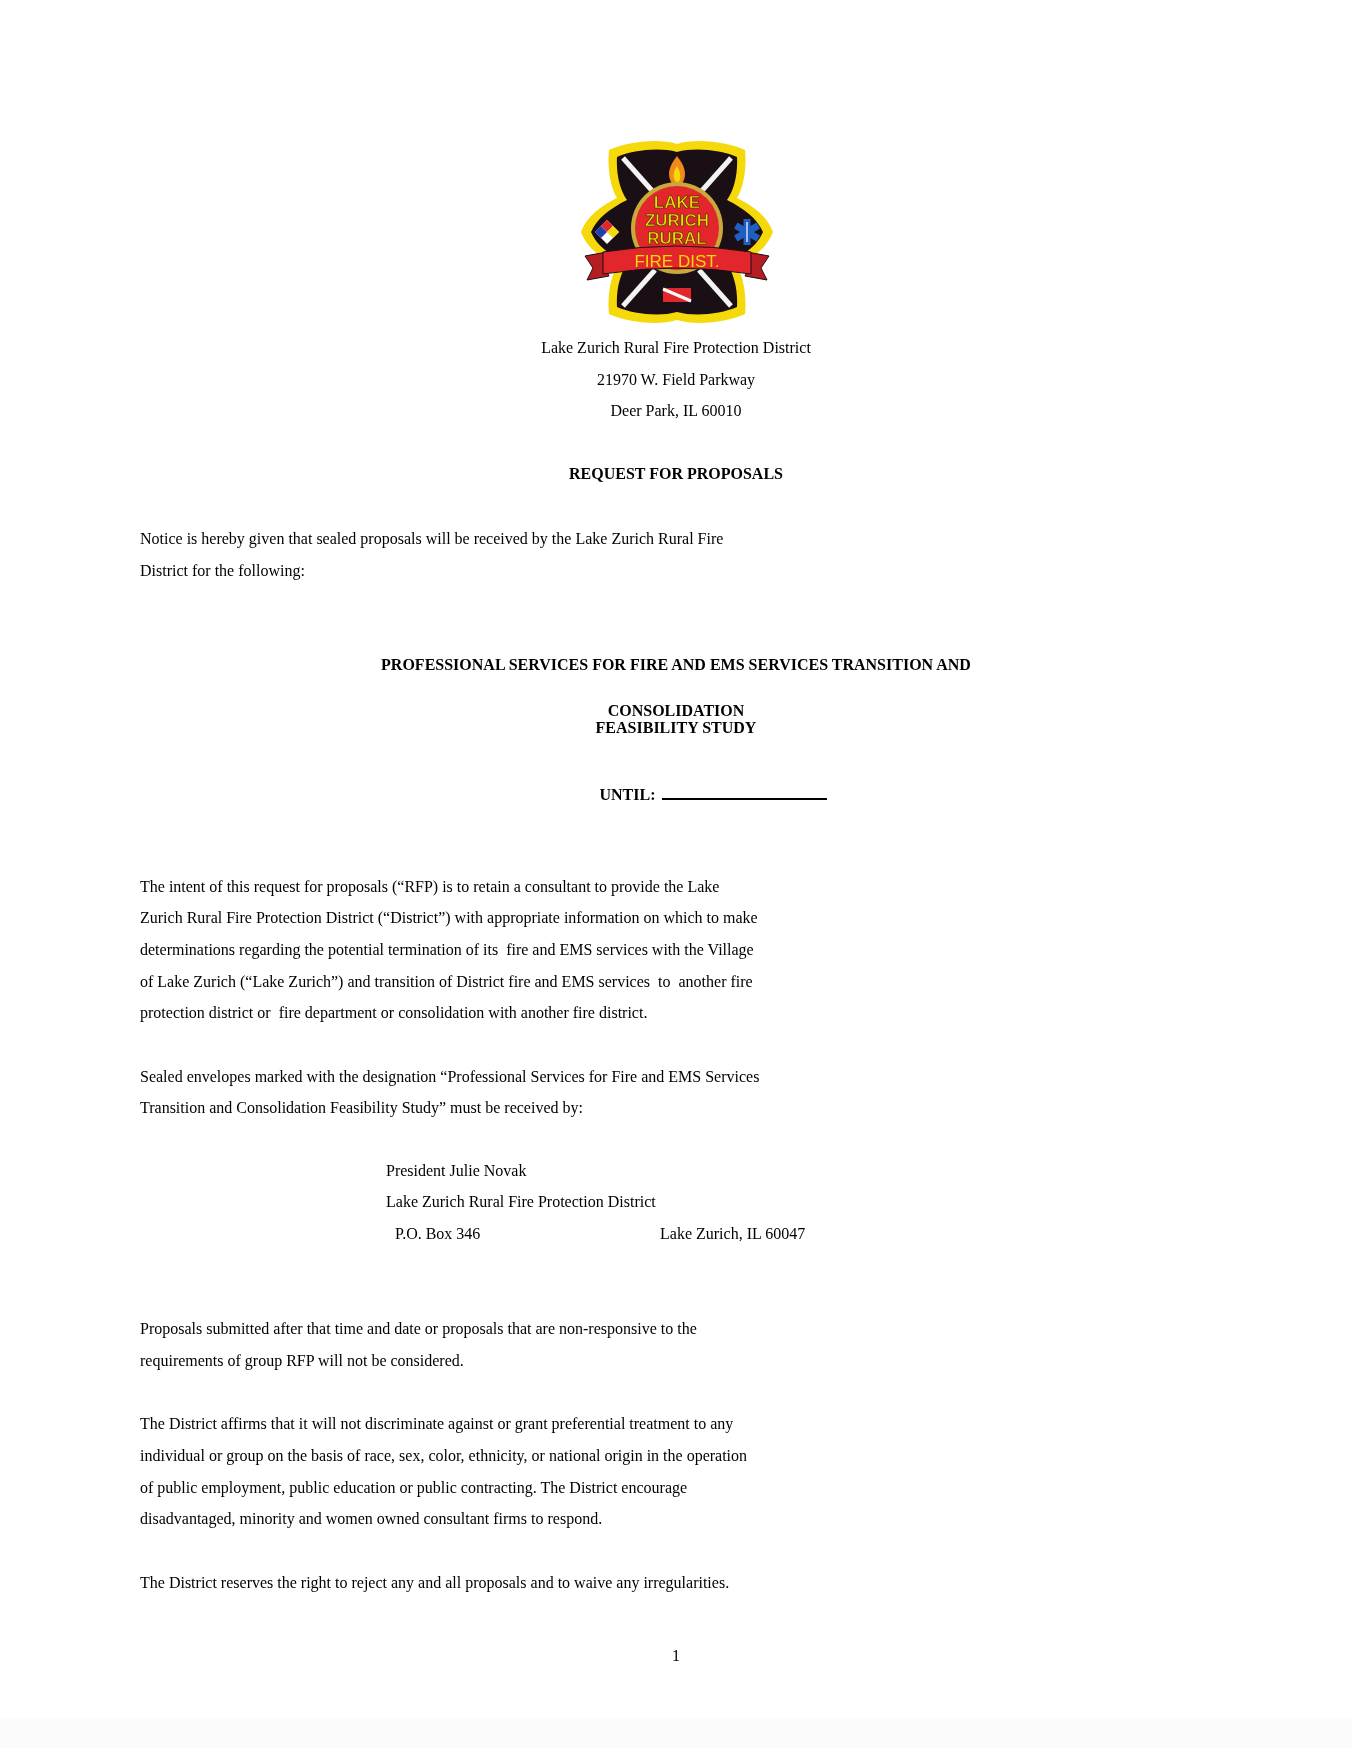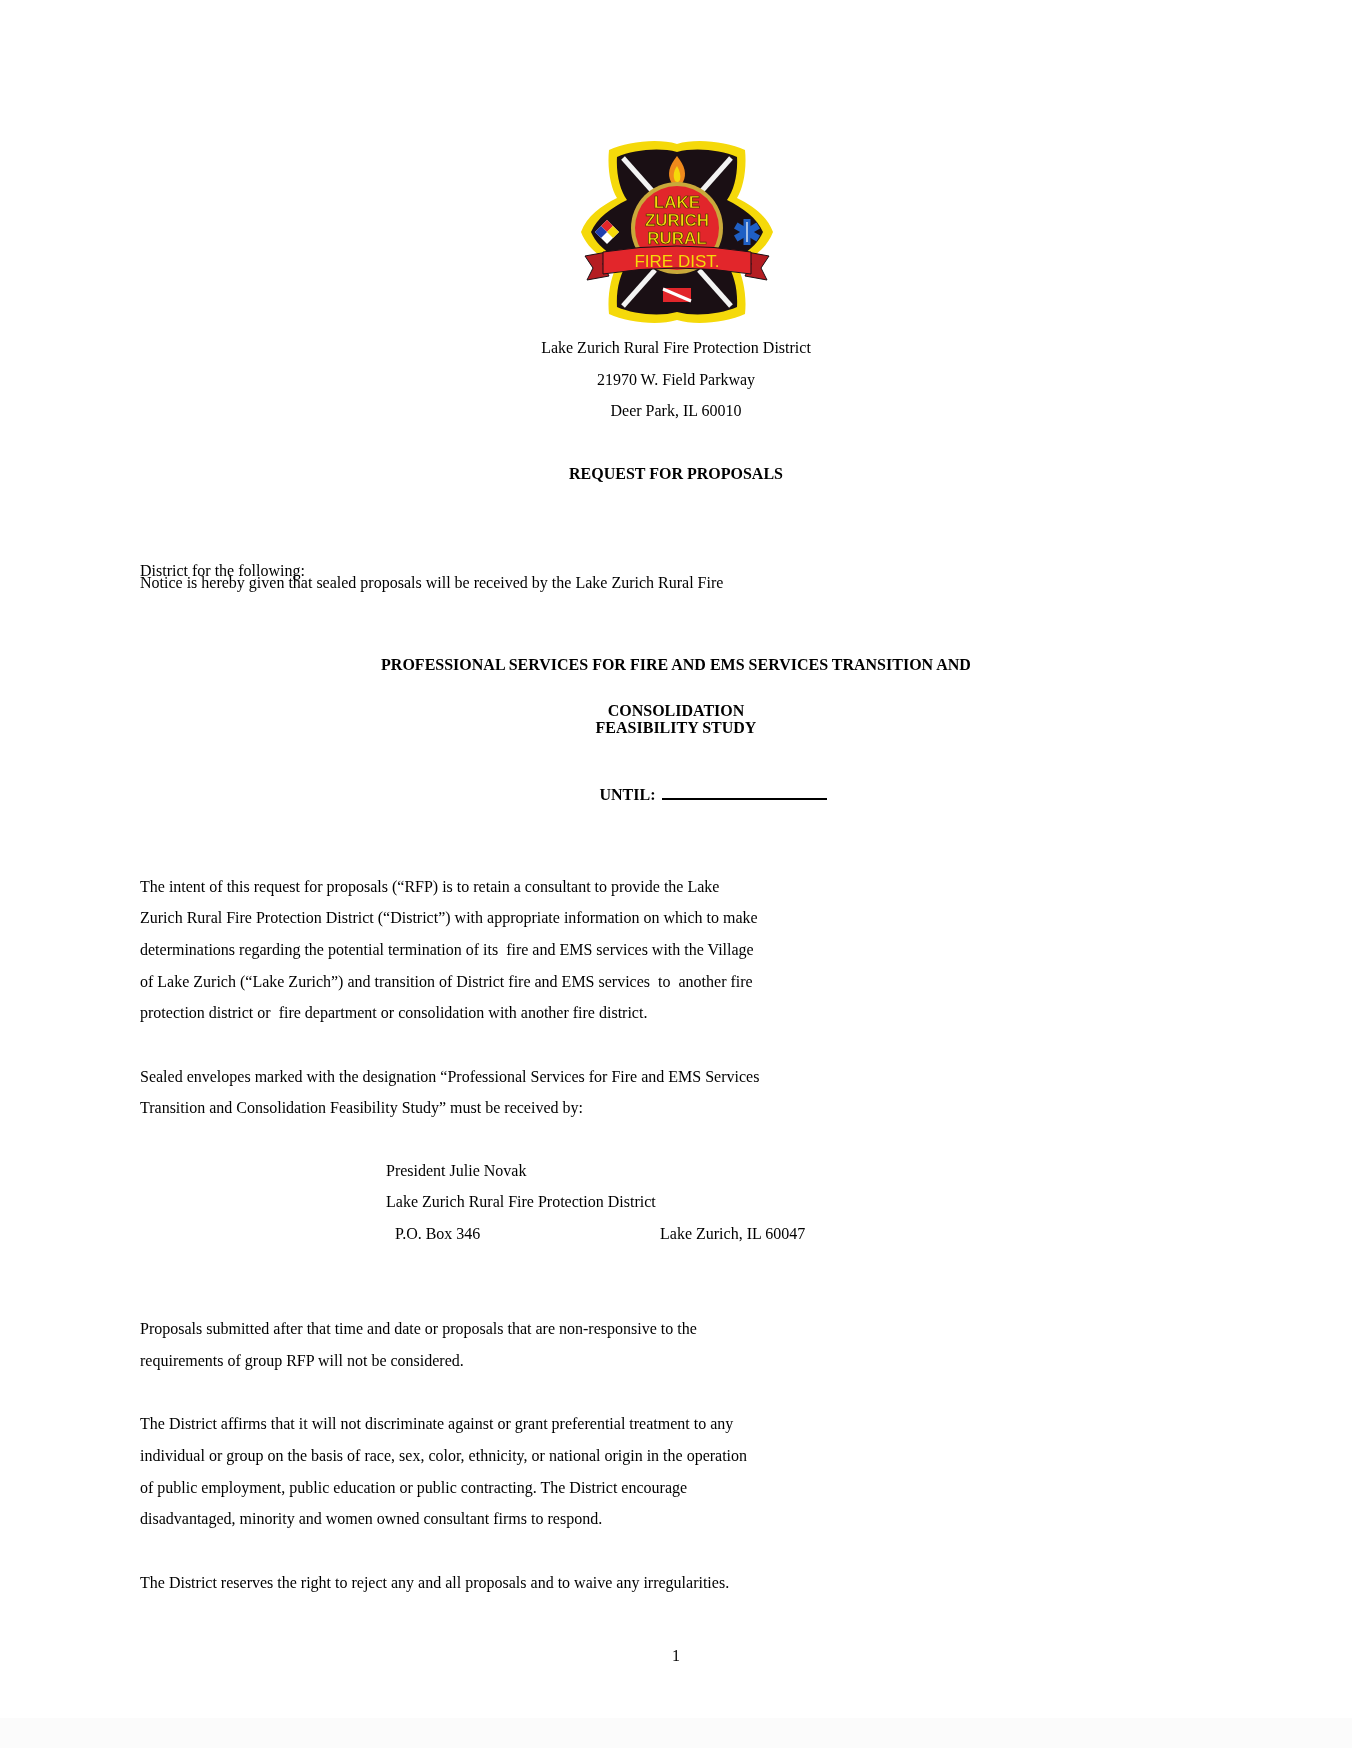--- a/index.html
+++ b/index.html
@@ -70,21 +70,21 @@
     <path d="M86 153 L114 165" stroke="#ffffff" stroke-width="3"></path>
   </g>
 </svg>
 
 <div class="line center" style="top:333px;">Lake Zurich Rural Fire Protection District</div>
 <div class="line center" style="top:365px;">21970 W. Field Parkway</div>
 <div class="line center" style="top:396px;">Deer Park, IL 60010</div>
 
 <div class="line center bold" style="top:459px;">REQUEST FOR PROPOSALS</div>
 
-<div class="line left" style="top:524px;margin-top:44px;">Notice is hereby given that sealed proposals will be received by the Lake Zurich Rural Fire</div>
+<div class="line left" style="top:524px;">Notice is hereby given that sealed proposals will be received by the Lake Zurich Rural Fire</div>
 <div class="line left" style="top:556px;">District for the following:</div>
 
 <div class="line center bold" style="top:650px;">PROFESSIONAL SERVICES FOR FIRE AND EMS SERVICES TRANSITION AND</div>
 <div class="line center bold" style="top:696px;">CONSOLIDATION</div>
 <div class="line center bold" style="top:713px;">FEASIBILITY STUDY</div>
 
 <div class="line center bold" style="top:776px;margin-left:37px;"><span>UNTIL:</span><span class="underline-blank"></span></div>
 
 <div class="line left" style="top:872px;">The intent of this request for proposals (“RFP) is to retain a consultant to provide the Lake</div>
 <div class="line left" style="top:903px;">Zurich Rural Fire Protection District (“District”) with appropriate information on which to make</div>

